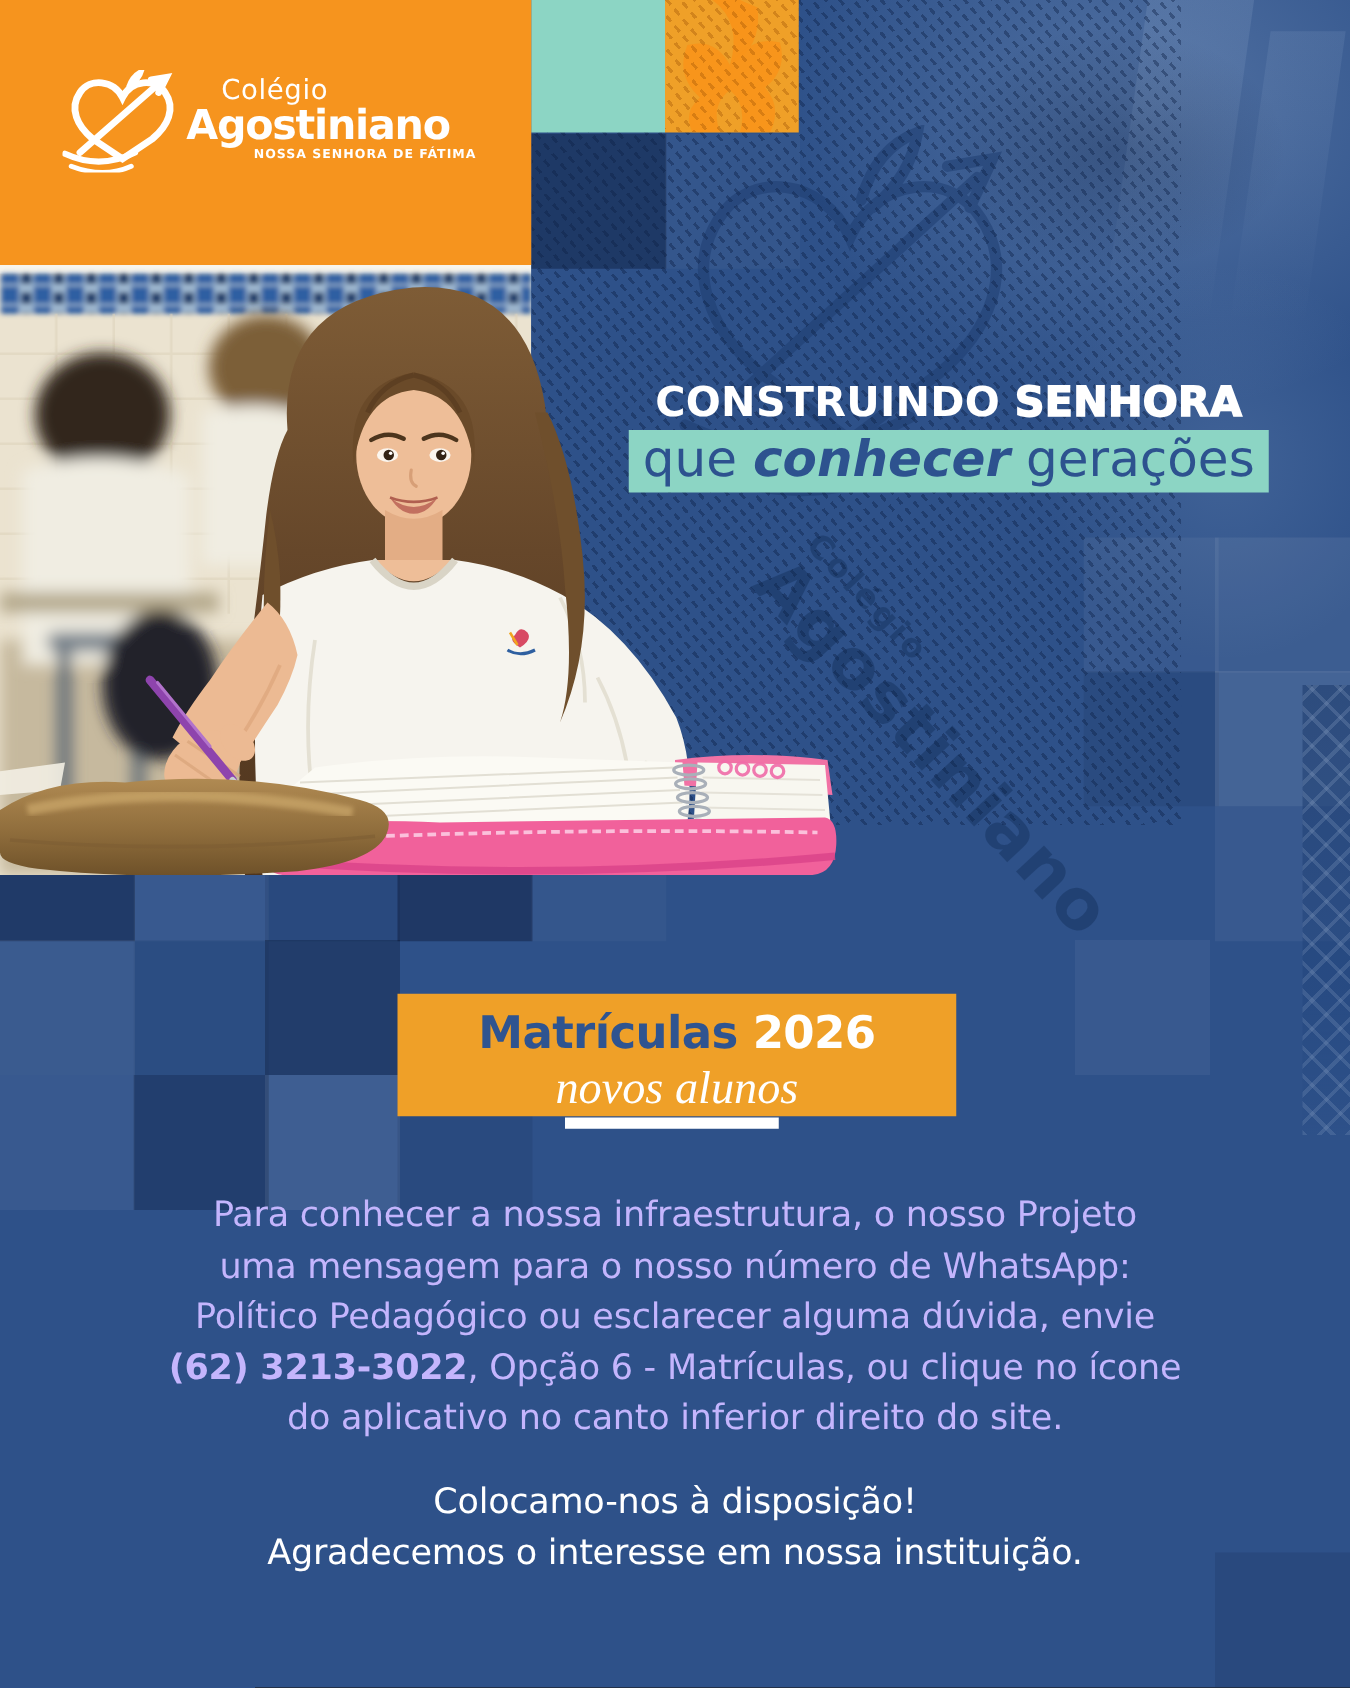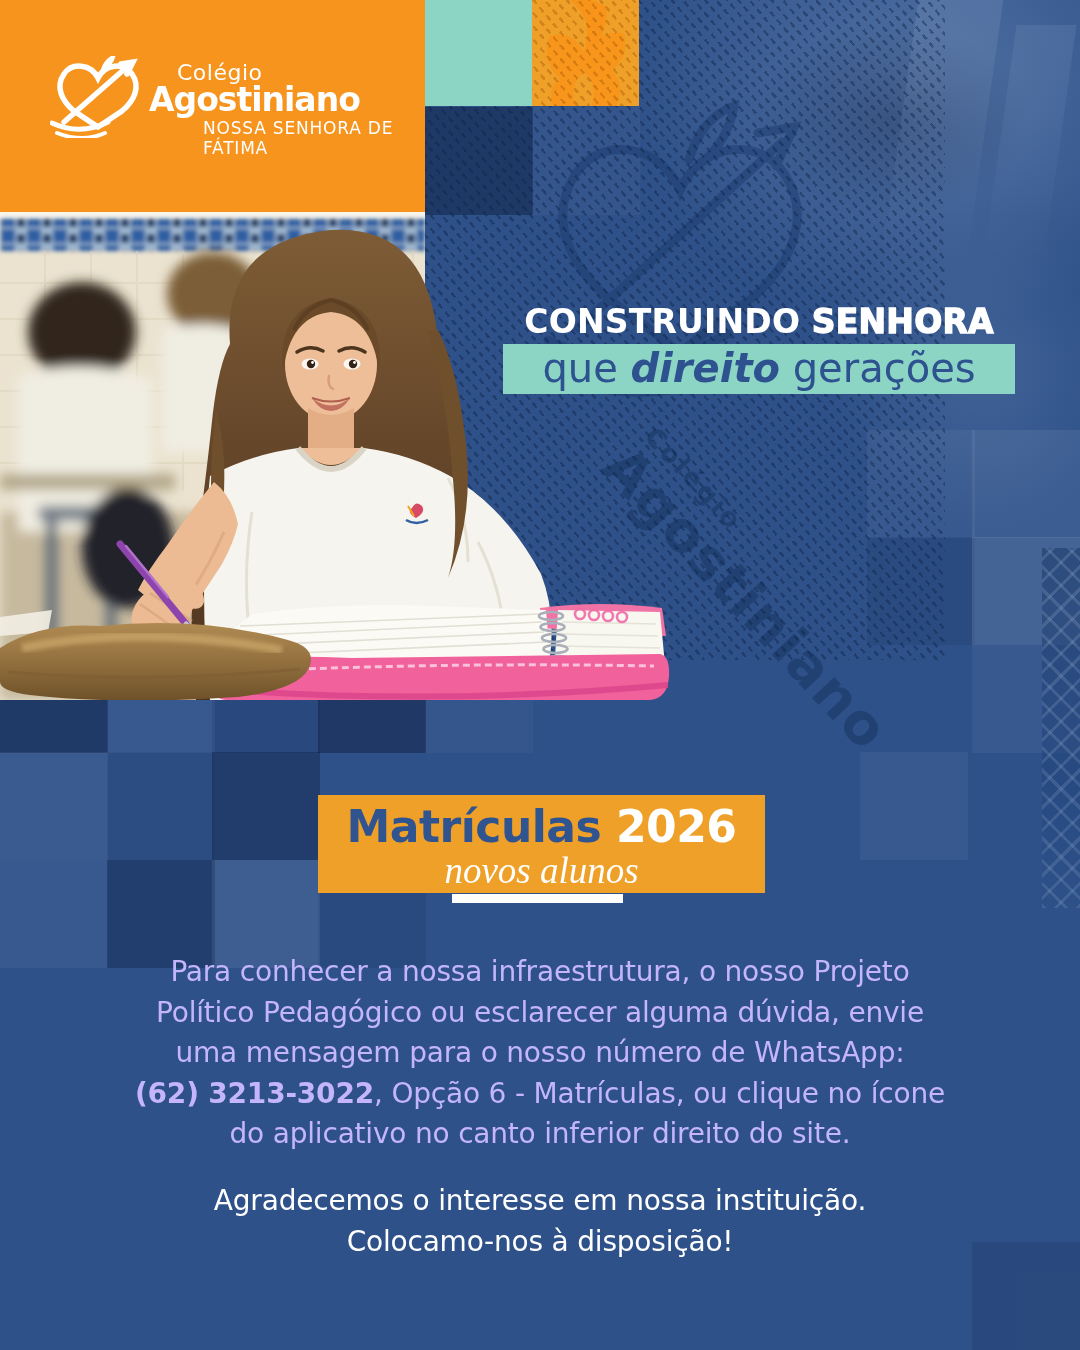--- a/index.html
+++ b/index.html
@@ -42,37 +42,37 @@
     -webkit-mask-image:repeating-linear-gradient(140deg,#000 0 6px,transparent 6px 10.5px);
     mask-image:repeating-linear-gradient(140deg,#000 0 6px,transparent 6px 10.5px);}
   .teal-sq2{left:425px;top:592px;width:107px;height:106px;background:var(--teal,#8CD5C4);}
 
   
   .logo-block{left:0;top:0;width:425px;height:212px;background:var(--orange,#F6941E);}
   .logo-icon{position:absolute;left:50px;top:56px;}
   .logo-text{position:absolute;left:149px;top:60px;color:#fff;}
   .lt-small{font-size:22px;font-weight:500;letter-spacing:.5px;margin-left:28px;}
   .lt-name{font-size:33px;font-weight:700;letter-spacing:-1px;line-height:1.04;margin-top:-2px;}
-  .lt-sub{font-size:17px;letter-spacing:.8px;font-weight:400;margin-left:54px;margin-top:1px;}
+  .lt-sub{font-size:10px;letter-spacing:.8px;font-weight:700;margin-left:54px;margin-top:1px;}
 
   
   .hero{left:503px;top:302px;width:512px;text-align:center;color:#fff;}
   .hero-l1{font-size:33px;font-weight:700;line-height:40px;white-space:pre;letter-spacing:.2px;}
   .hero-l1 .hvy{-webkit-text-stroke:1.3px #fff;}
   .hero-l2{margin-top:2px;height:50px;background:var(--teal,#8CD5C4);color:#2D528F;
     font-size:40px;line-height:49px;font-weight:500;white-space:pre;}
   .hero-l2 .em{font-weight:700;font-style:italic;}
 
   
   .photo{position:absolute;left:0;top:212px;width:680px;height:488px;}
 
   
   .enroll{left:318px;top:795px;width:447px;height:98px;background:var(--orange2,#F09D28);
     text-align:center;color:#fff;}
-  .enroll-title{margin-top:8px;font-size:44px;font-weight:700;letter-spacing:-.5px;line-height:48px;white-space:pre;}
+  .enroll-title{margin-top:8px;font-size:36px;font-weight:700;letter-spacing:-.5px;line-height:48px;white-space:pre;}
   .enroll-title .word{color:#2F5490;}
   .enroll-sub{font-size:37px;font-style:italic;font-weight:400;line-height:40px;font-family:Liberation Serif, serif;}
   .underline-bar{left:452px;top:894px;width:171px;height:9px;background:#fff;}
 
   
   .contact{left:70px;top:952px;width:940px;text-align:center;color:#c4b5fd;
     font-size:28px;line-height:40.5px;letter-spacing:-.2px;}
   .contact div{white-space:nowrap;}
   .contact .b{font-weight:700;}
   .closing{left:70px;top:1181px;width:940px;text-align:center;color:#fff;
@@ -133,21 +133,21 @@
     <svg width="107" height="106" viewBox="0 0 107 106">
       <path d="M38 0 Q62 18 52 52 Q78 38 74 6 L60 0 Z" fill="#F8941A"></path>
       <path d="M52 52 Q40 30 18 36 Q8 60 28 78 Q14 90 22 106 L44 106 Q36 84 52 72 Q66 84 60 106 L84 106 Q94 86 80 70 Q98 56 92 34 Q70 28 52 52 Z" fill="#F8941A" opacity=".9"></path>
     </svg>
   </div>
   <div class="abs teal-sq"></div>
   <div class="abs teal-sq2"></div>
 
   <div class="abs hero">
     <div class="hero-l1"><span>CONSTRUINDO </span><span class="hvy">SENHORA</span></div>
-    <div class="hero-l2"><span>que </span><span class="em">direito</span><span> gerações</span></div>
+    <div class="hero-l2"><span>que </span><span class="em">conhecer</span><span> gerações</span></div>
   </div>
 
   <div class="abs logo-block">
     <svg class="logo-icon" width="96" height="82" viewBox="0 0 96 82">
       <g fill="none" stroke="#fff" stroke-width="5.5" stroke-linecap="round">
         <path d="M48 22 C41 8 22 6 14 18 C5 31 12 45 24 55 L48 71 L72 55 C84 45 91 31 82 18 C74 6 55 8 48 22 Z"></path>
         <path d="M14 66 L78 10 M71 8 L83 6 L77 18"></path>
         <path d="M2 67 Q30 80 58 66" stroke-width="5"></path>
         <path d="M7 77 Q33 87 55 77" stroke-width="4"></path>
       </g>
@@ -283,24 +283,24 @@
   </svg>
 
   <div class="abs enroll">
     <div class="enroll-title"><span class="word">Matrículas </span><span>2026</span></div>
     <div class="enroll-sub">novos alunos</div>
   </div>
   <div class="abs underline-bar"></div>
 
   <div class="abs contact">
     <div>Para conhecer a nossa infraestrutura, o nosso Projeto</div>
+    <div>uma mensagem para o nosso número de WhatsApp:</div>
     <div>Político Pedagógico ou esclarecer alguma dúvida, envie</div>
-    <div>uma mensagem para o nosso número de WhatsApp:</div>
     <div><span class="b">(62) 3213-3022</span><span>, Opção 6 - Matrículas, ou clique no ícone</span></div>
     <div>do aplicativo no canto inferior direito do site.</div>
   </div>
 
   <div class="abs closing">
+    <div>Colocamo-nos à disposição!</div>
     <div>Agradecemos o interesse em nossa instituição.</div>
-    <div>Colocamo-nos à disposição!</div>
   </div>
 
 </div>
 
 </body></html>

